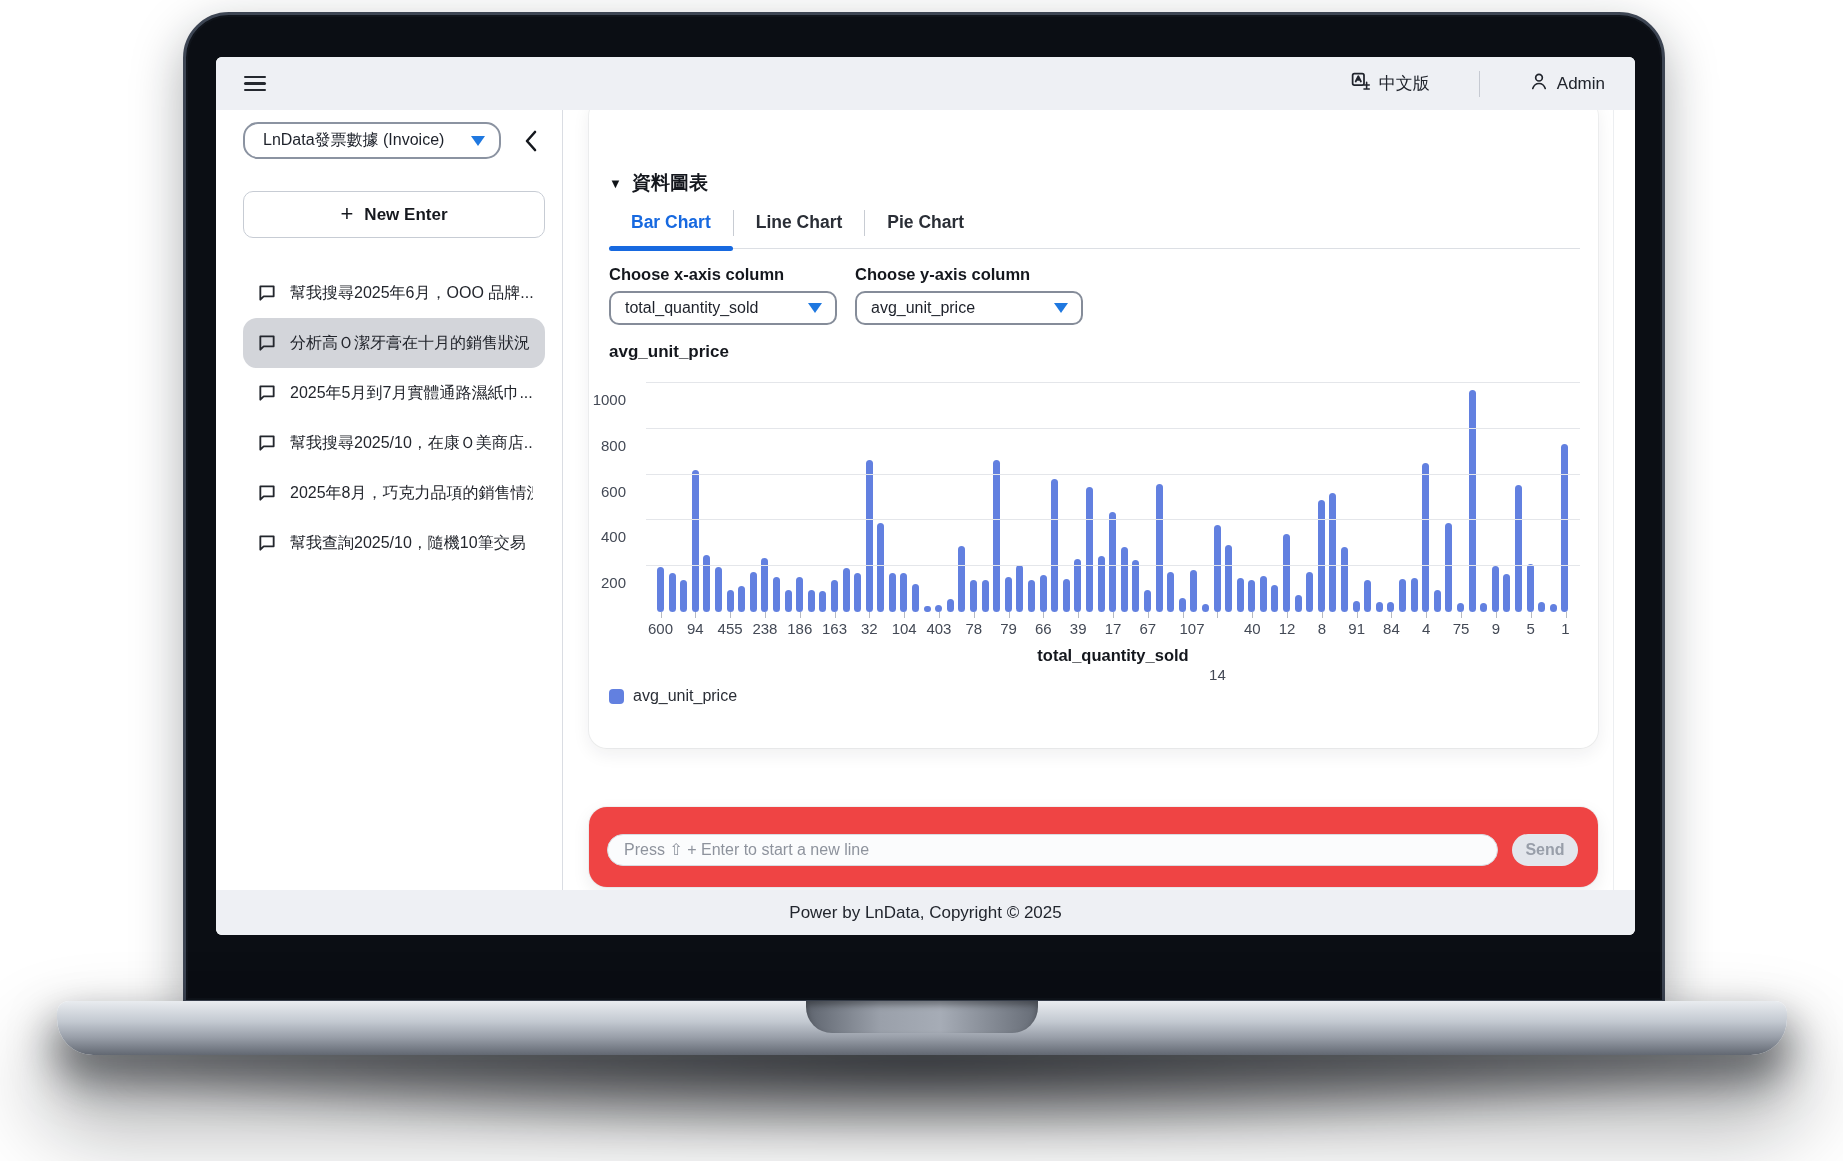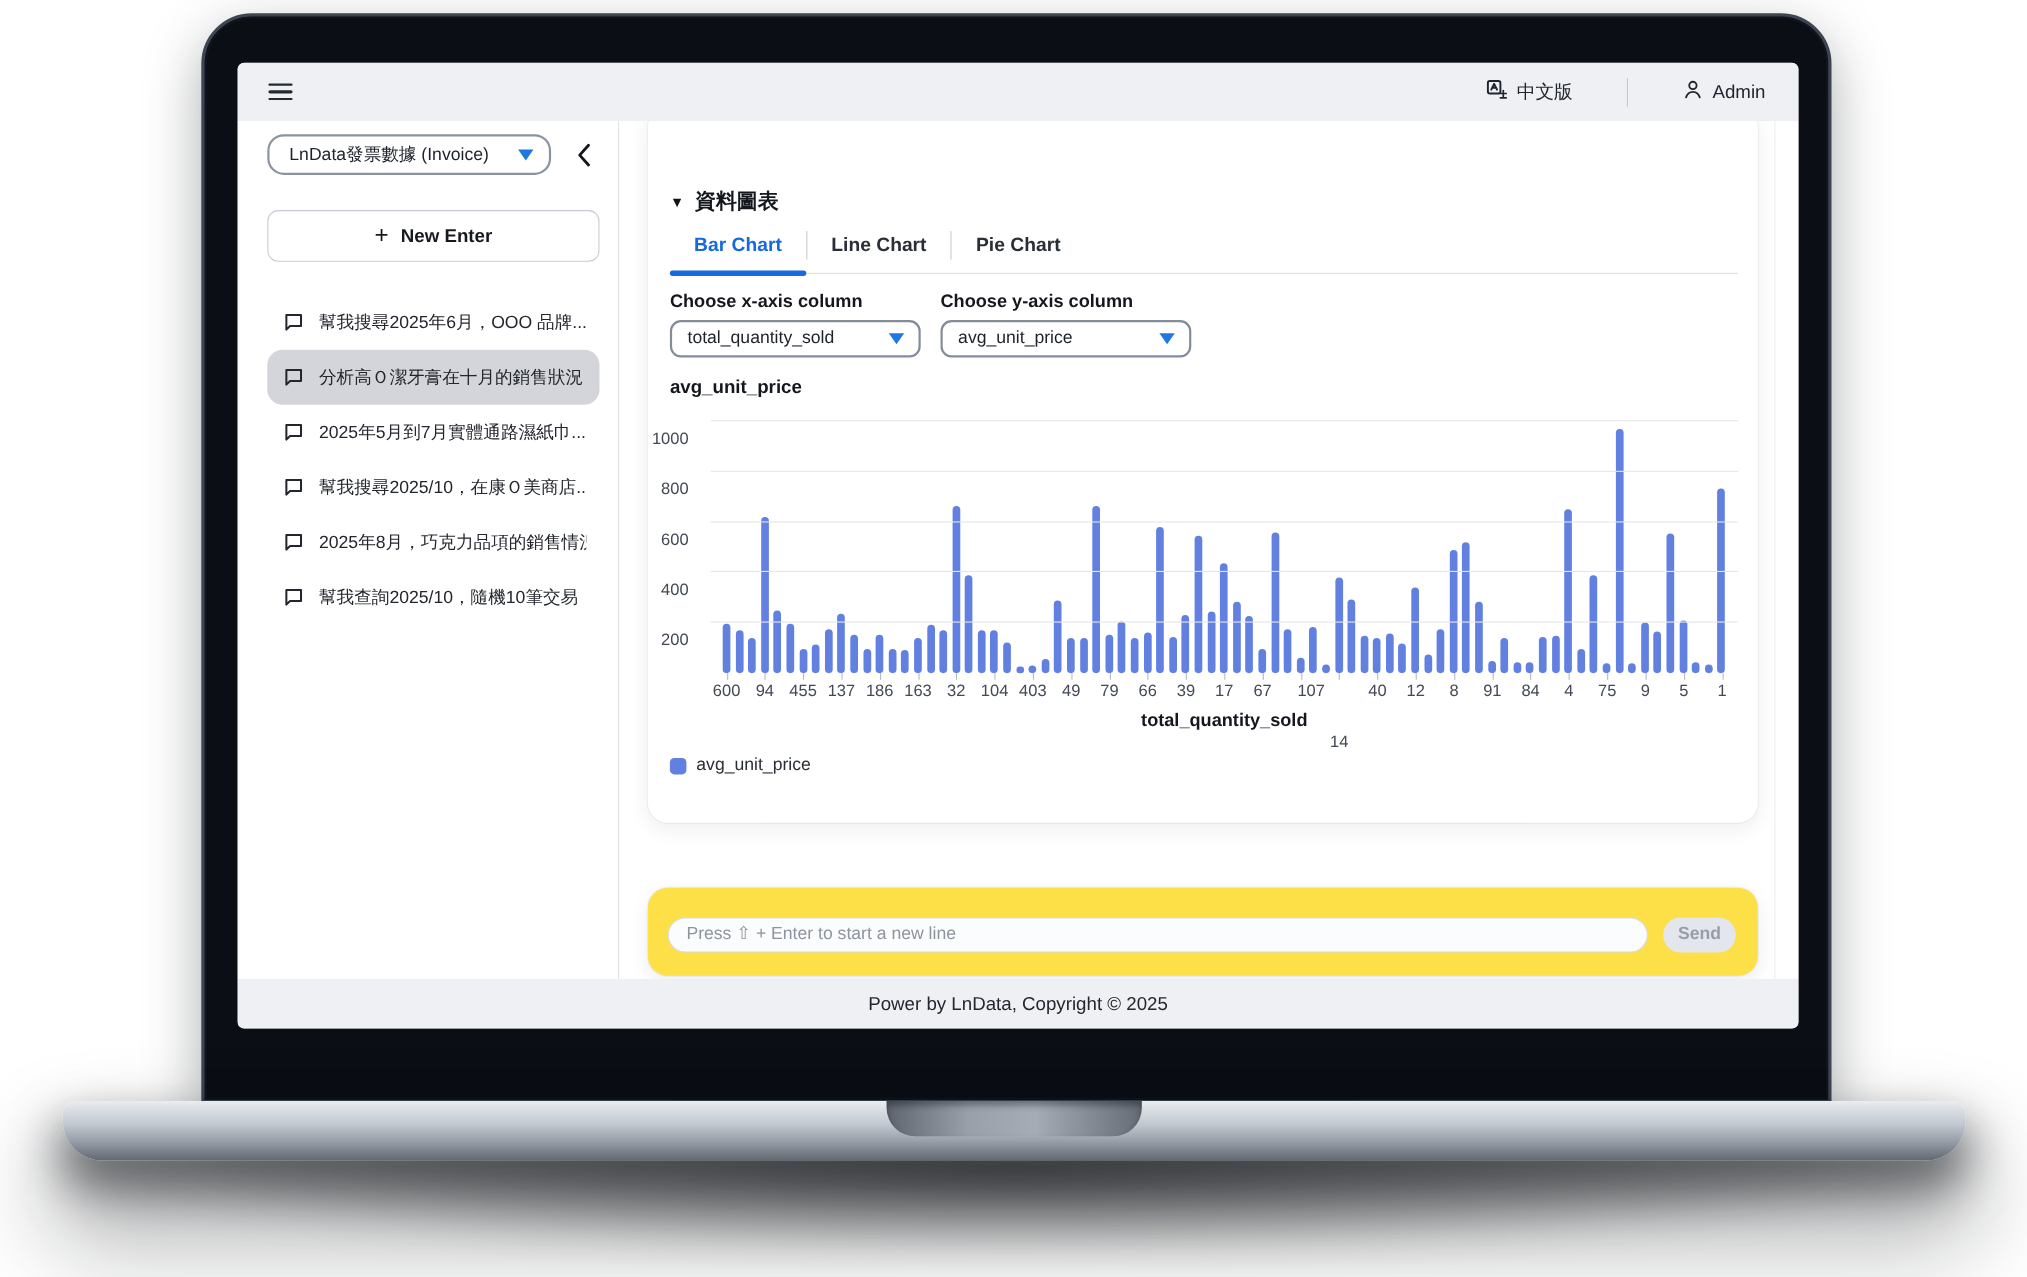--- a/index.html
+++ b/index.html
@@ -92,21 +92,21 @@
   .bar { width:7px; border-radius:4px; background:#6280e0; min-height:6px; }
   .xtick { position:absolute; top:229px; width:1px; height:6px; background:#b6bac2; }
   .x-labels { position:relative; margin-left:37px; height:24px; margin-top:8px; }
   .x-label { position:absolute; top:0; transform:translateX(-50%); font-size:15px; color:#434955; }
   .x-axis-title { margin-left:37px; text-align:center; font-size:16.5px; font-weight:700; color:#14171d; margin-top:2px; }
   .legend { display:flex; align-items:center; gap:9px; margin-top:22px; }
   .legend .swatch { width:15px; height:15px; border-radius:4px; background:#6280e0; }
   .legend .ltxt { font-size:16px; color:#2a2e36; }
 
   
-  .composer-card { margin:59px 37px 0 26px; background:#fde047; border-radius:18px;
+  .composer-card { margin:59px 37px 0 26px; background:#ef4444; border-radius:18px;
     box-shadow:0 0 0 1px rgba(25,30,40,.05), 0 6px 18px rgba(25,30,40,.08);
     padding:27px 20px 21px 18px; display:flex; align-items:center; }
   .composer-input { flex:1 1 auto; height:32px; border:1px solid #d8dbe1; border-radius:16px; background:#fbfcfd;
     padding:0 16px; font-size:16px; color:#2a2e36; outline:none; font-family:inherit; }
   .composer-input::placeholder { color:#8e939d; }
   .send-btn { flex:0 0 auto; margin-left:14px; width:66px; height:32px; border:none; border-radius:16px;
     background:#e3e6ec; color:#989ea9; font-size:16px; font-weight:600; cursor:pointer; font-family:inherit; }
 
   .footer { height:45px; flex:0 0 45px; background:#eef0f4; display:flex; align-items:center; justify-content:center; }
   .footer .ftxt { font-size:17px; color:#22262e; }
@@ -365,27 +365,27 @@
                 <div class="xtick" style="left: 780.269px;"></div>
                 <div class="xtick" style="left: 815.077px;"></div>
                 <div class="xtick" style="left: 849.885px;"></div>
                 <div class="xtick" style="left: 884.692px;"></div>
                 <div class="xtick" style="left: 919.5px;"></div>
               </div>
             <div class="x-labels" id="x-labels">
                 <span class="x-label" style="left: 14.5px;">600</span>
                 <span class="x-label" style="left: 49.3077px;">94</span>
                 <span class="x-label" style="left: 84.1154px;">455</span>
-                <span class="x-label" style="left: 118.923px;">137</span>
+                <span class="x-label" style="left: 118.923px;">238</span>
                 <span class="x-label" style="left: 153.731px;">186</span>
                 <span class="x-label" style="left: 188.538px;">163</span>
                 <span class="x-label" style="left: 223.346px;">32</span>
                 <span class="x-label" style="left: 258.154px;">104</span>
                 <span class="x-label" style="left: 292.962px;">403</span>
-                <span class="x-label" style="left: 327.769px;">49</span>
+                <span class="x-label" style="left: 327.769px;">78</span>
                 <span class="x-label" style="left: 362.577px;">79</span>
                 <span class="x-label" style="left: 397.385px;">66</span>
                 <span class="x-label" style="left: 432.192px;">39</span>
                 <span class="x-label" style="left: 467px;">17</span>
                 <span class="x-label" style="left: 501.808px;">67</span>
                 <span class="x-label" style="left: 546px; text-align: center;">107</span>
                 <span class="x-label" style="left: 571.423px; margin-top: 46px;">14</span>
                 <span class="x-label" style="left: 606.231px;">40</span>
                 <span class="x-label" style="left: 641.038px;">12</span>
                 <span class="x-label" style="left: 675.846px;">8</span>

